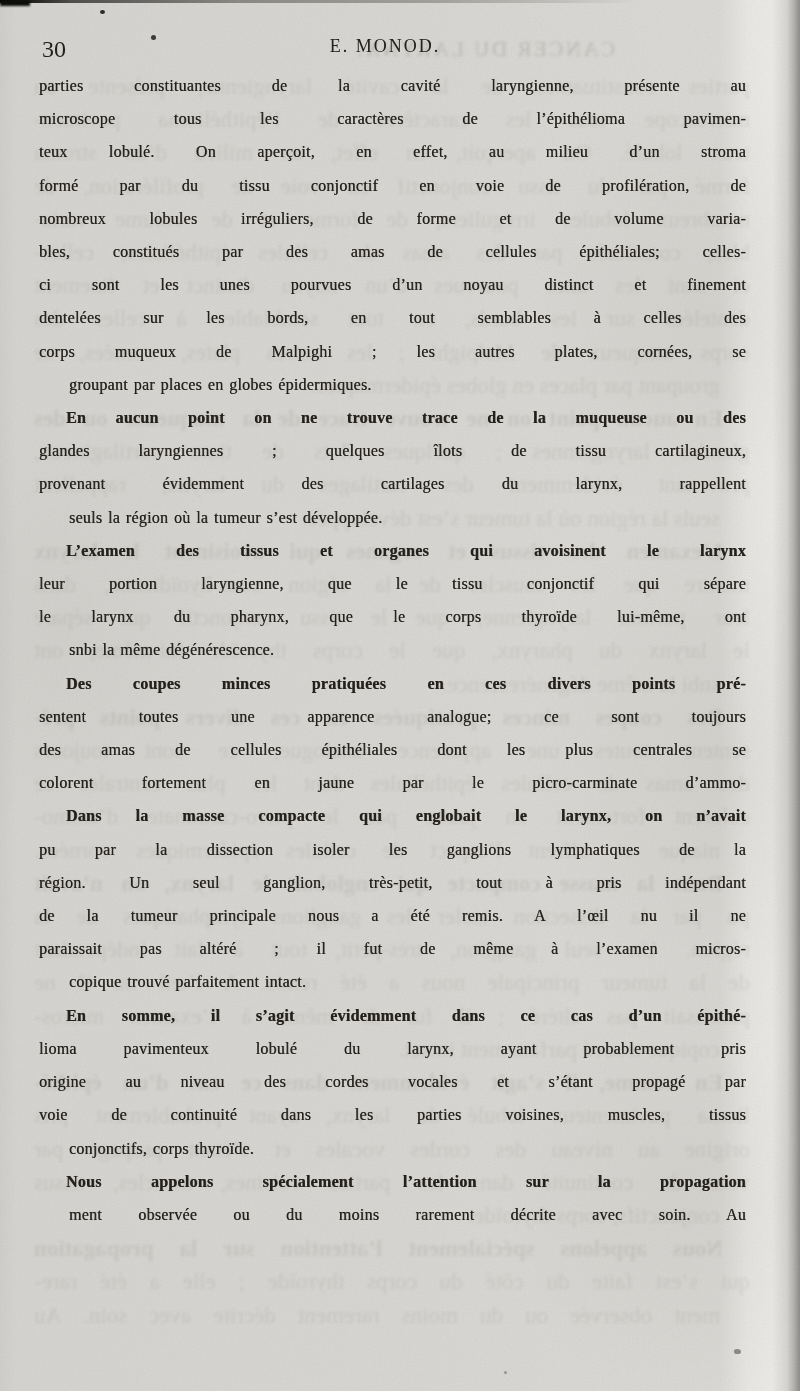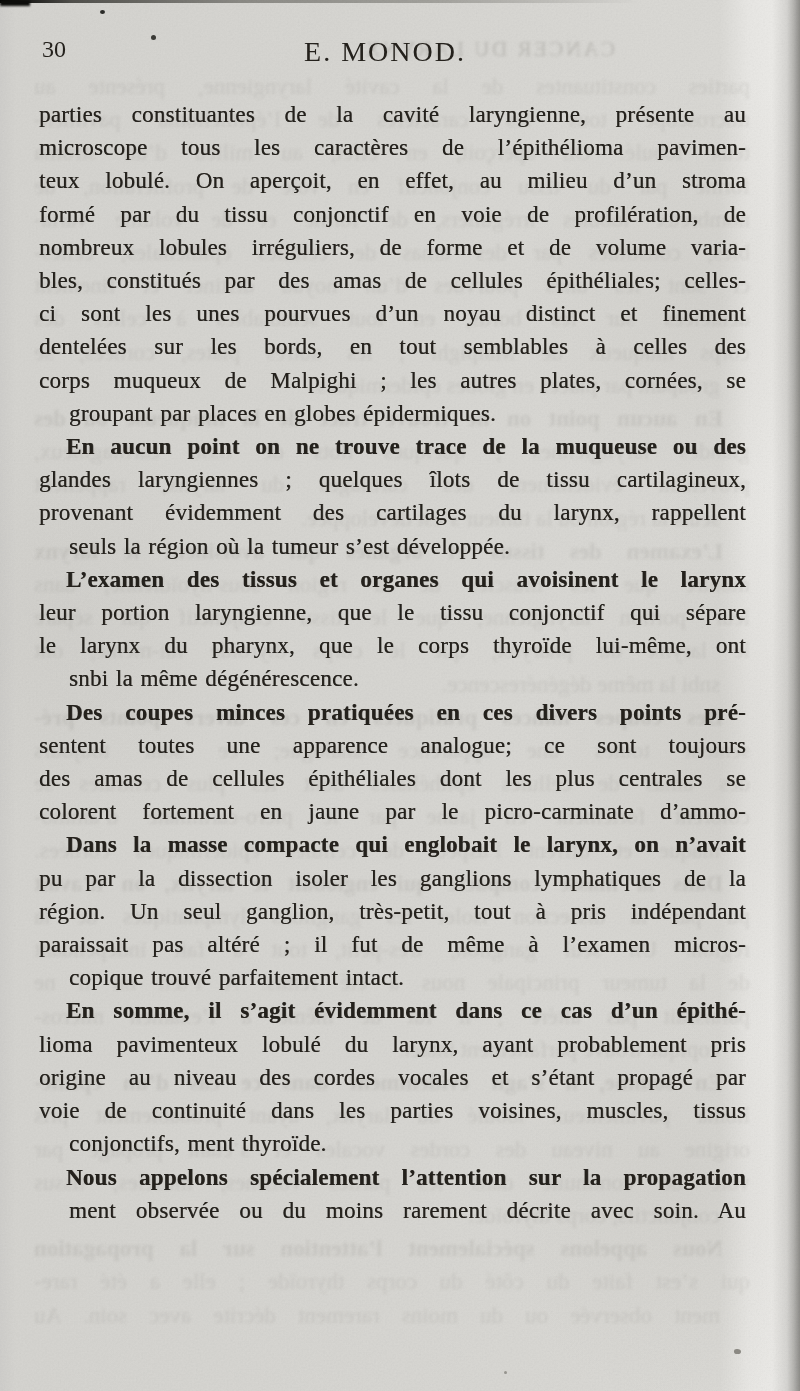--- a/index.html
+++ b/index.html
@@ -35,25 +35,25 @@
   .bleed-head{position:absolute;left:105px;top:37px;width:760px;text-align:center;
     transform:scaleX(-1);filter:blur(1.4px);opacity:.26;color:#6e6b64;
     font-size:21px;letter-spacing:2.5px;pointer-events:none;}
   .bleed-body{position:absolute;left:34px;top:70px;width:716px;
     transform:scaleX(-1);filter:blur(1.8px);opacity:.11;color:#55524b;
     font-size:23px;line-height:33.2px;pointer-events:none;}
 
   
   .pagenum{position:absolute;left:42px;top:36px;font-size:24px;}
   .runhead{position:absolute;left:0;top:36px;width:770px;text-align:center;
-    font-size:28px;letter-spacing:2px;}
+    font-size:18px;letter-spacing:2px;}
 
   
-  .bodytext{position:absolute;left:39px;top:98px;width:707px;
-    font-size:23px;line-height:33.2px;letter-spacing:.25px;word-spacing:1.5px;
+  .bodytext{position:absolute;left:39px;top:69px;width:707px;
+    font-size:16px;line-height:33.2px;letter-spacing:.25px;word-spacing:1.5px;
     text-shadow:.4px 0 0 rgba(36,33,28,.65);}
   .line{text-align:justify;text-align-last:justify;}
   .line.last{text-align-last:left;margin-left:30px;}
   .para.jlast .line.last{text-align-last:justify;}
   .para.indent .line.first{text-indent:27px;font-weight:bold;}
 </style>
 </head>
 <body>
 
 <div class="scan">
@@ -145,29 +145,30 @@
       <div class="para indent jlast">
         <div class="line first">Des coupes minces pratiquées en ces divers points pré-</div>
         <div class="line">sentent toutes une apparence analogue; ce sont toujours</div>
         <div class="line">des amas de cellules épithéliales dont les plus centrales se</div>
         <div class="line">colorent fortement en jaune par le picro-carminate d’ammo-</div>
       </div>
       <div class="para indent">
         <div class="line first">Dans la masse compacte qui englobait le larynx, on n’avait</div>
         <div class="line">pu par la dissection isoler les ganglions lymphatiques de la</div>
         <div class="line">région. Un seul ganglion, très-petit, tout à pris indépendant</div>
+        <div class="line">de la tumeur principale nous a été remis. A l’œil nu il ne</div>
         <div class="line">paraissait pas altéré ; il fut de même à l’examen micros-</div>
         <div class="line last">copique trouvé parfaitement intact.</div>
       </div>
       <div class="para indent">
         <div class="line first">En somme, il s’agit évidemment dans ce cas d’un épithé-</div>
         <div class="line">lioma pavimenteux lobulé du larynx, ayant probablement pris</div>
         <div class="line">origine au niveau des cordes vocales et s’étant propagé par</div>
         <div class="line">voie de continuité dans les parties voisines, muscles, tissus</div>
-        <div class="line last">conjonctifs, ment thyroïde.</div>
+        <div class="line last">conjonctifs, corps thyroïde.</div>
       </div>
       <div class="para indent jlast">
         <div class="line first">Nous appelons spécialement l’attention sur la propagation</div>
         <div class="line last">ment observée ou du moins rarement décrite avec soin. Au</div>
       </div>
     </div>
 
   <div class="top-line"></div>
   <div class="corner-blot"></div>
   <div class="edge-shadow"></div>

